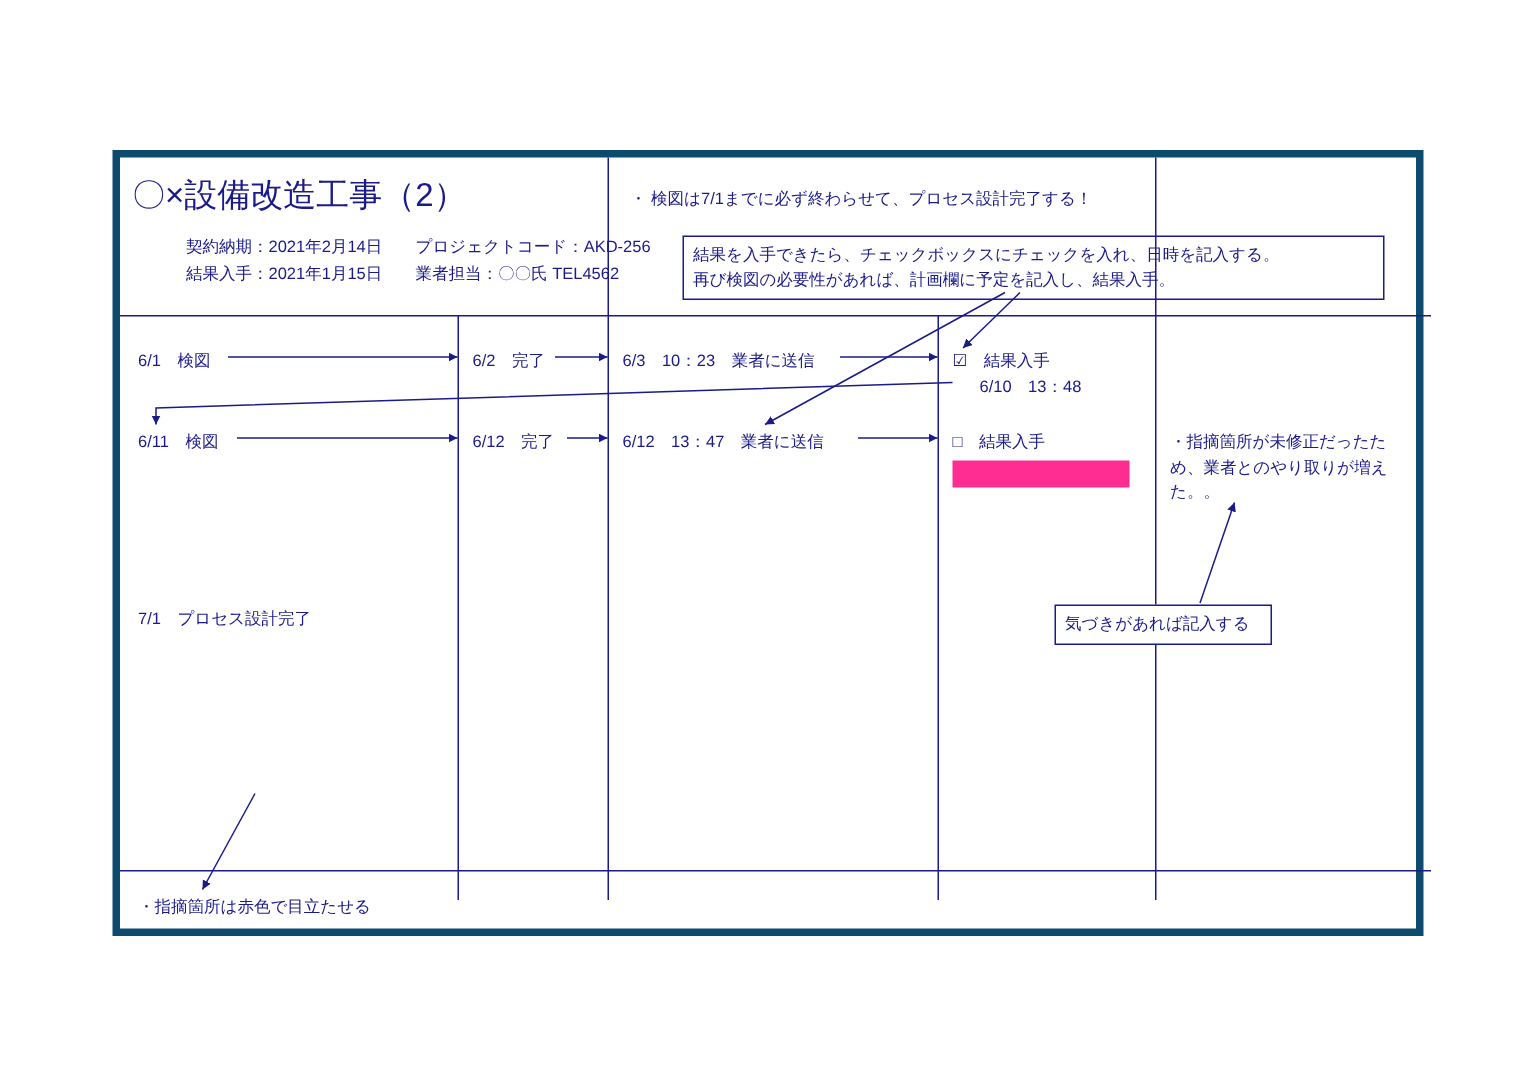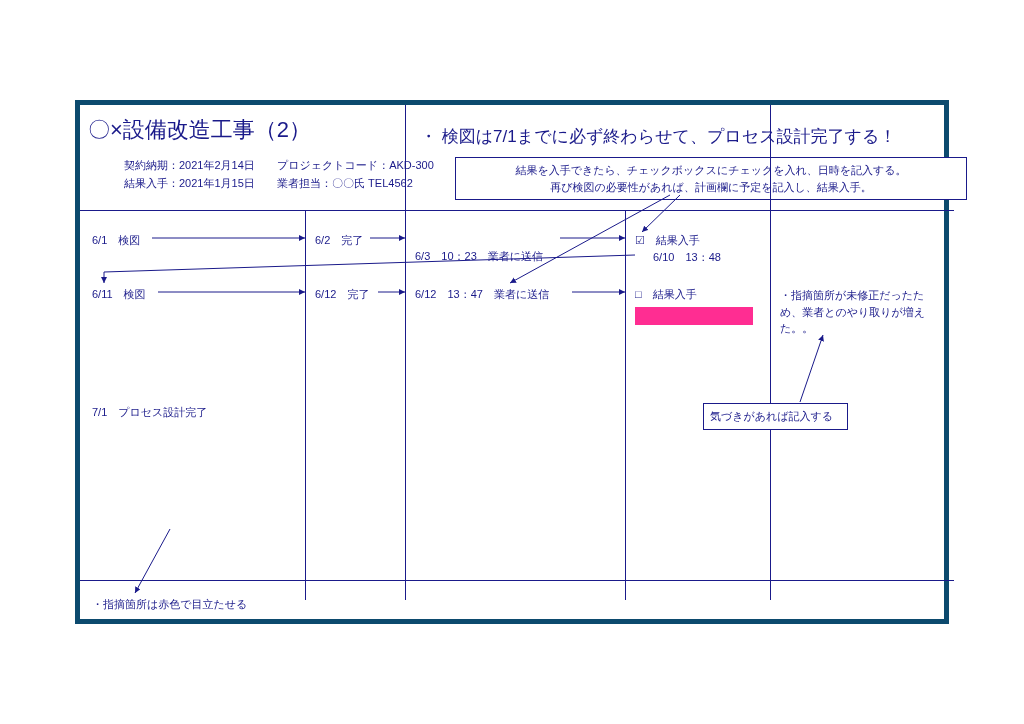--- a/index.html
+++ b/index.html
@@ -35,21 +35,21 @@
     font-size: 11px;
     color: #1a1a8a;
     line-height: 1.6;
   }
   .meta-row span { display: inline-block; }
   .meta-row .c1 { width: 150px; margin-left: 36px; }
   .top-note {
     position: absolute;
     left: 340px;
     top: 20px;
-    font-size: 17px;
+    font-size: 11px;
     color: #1a1a8a;
   }
   .callout-box {
     position: absolute;
     border: 1px solid #1a1a8a;
     font-size: 11px;
     color: #1a1a8a;
     padding: 4px 6px;
     line-height: 1.5;
     background: #fff;
@@ -84,47 +84,47 @@
 </head>
 <body>
 
 <div class="page">
 
   <div class="title">〇×設備改造工事（2）</div>
 
   <div class="meta">
     <div class="meta-row">
       <span class="c1">契約納期：2021年2月14日</span>
-      <span>プロジェクトコード：AKD-300</span>
+      <span>プロジェクトコード：AKD-256</span>
     </div>
     <div class="meta-row">
       <span class="c1">結果入手：2021年1月15日</span>
       <span>業者担当：〇〇氏 TEL4562</span>
     </div>
   </div>
 
   <div class="top-note">・ 検図は7/1までに必ず終わらせて、プロセス設計完了する！</div>
 
-  <div class="callout-box" style="left:375px; top:52px; width:512px;text-align:center;">
+  <div class="callout-box" style="left:375px; top:52px; width:468px;">
     <div>結果を入手できたら、チェックボックスにチェックを入れ、日時を記入する。</div>
     <div>再び検図の必要性があれば、計画欄に予定を記入し、結果入手。</div>
   </div>
 
   <div class="grid">
     <div class="hline" style="top:0;"></div>
     <div class="hline" style="top:370px;"></div>
     <div class="vline" style="left:225px;"></div>
     <div class="vline" style="left:325px; top:-105px; height:495px;"></div>
     <div class="vline" style="left:545px;"></div>
     <div class="vline" style="left:690px; top:-105px; height:495px;"></div>
   </div>
 
   <div class="entry" style="left:12px; top:128px;">6/1　検図</div>
   <div class="entry" style="left:235px; top:128px;">6/2　完了</div>
-  <div class="entry" style="left:335px; top:144px;">6/3　10：23　業者に送信</div>
+  <div class="entry" style="left:335px; top:128px;">6/3　10：23　業者に送信</div>
   <div class="entry" style="left:555px; top:128px;">☑　結果入手</div>
   <div class="entry" style="left:573px; top:145px;">6/10　13：48</div>
 
   <div class="entry" style="left:12px; top:182px;">6/11　検図</div>
   <div class="entry" style="left:235px; top:182px;">6/12　完了</div>
   <div class="entry" style="left:335px; top:182px;">6/12　13：47　業者に送信</div>
   <div class="entry" style="left:555px; top:182px;">□　結果入手</div>
   <div class="pink" style="left:555px; top:202px; width:118px; height:18px;"></div>
 
   <div class="entry" style="left:700px; top:182px; white-space:normal; width:165px; line-height:1.5;">・指摘箇所が未修正だったため、業者とのやり取りが増えた。。</div>

